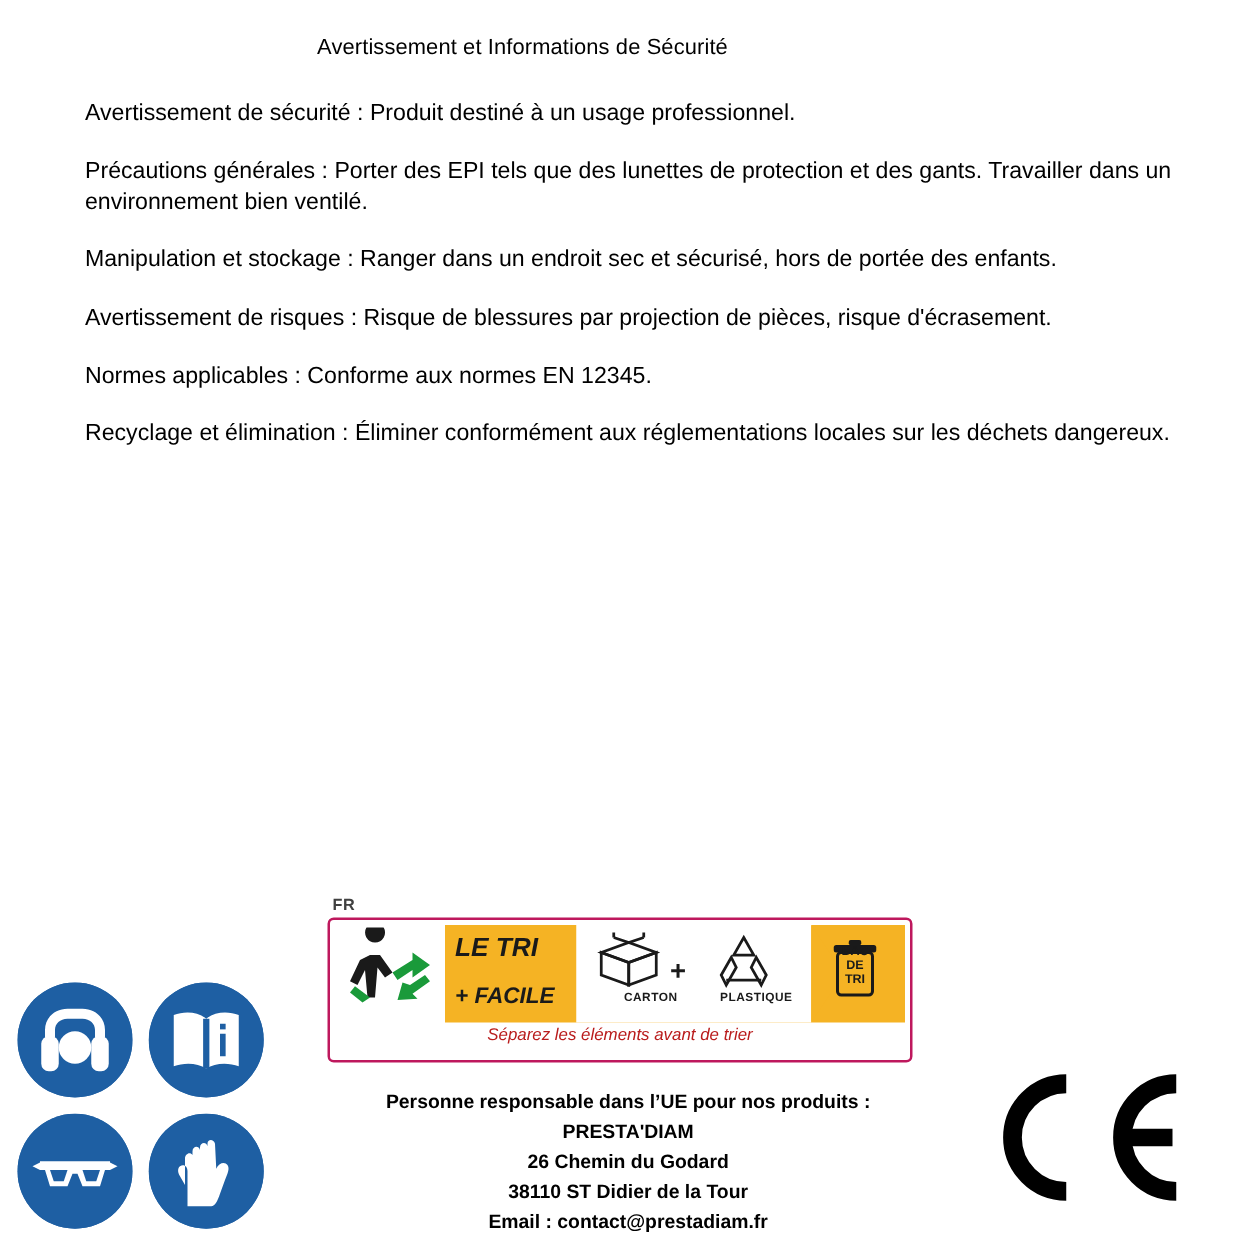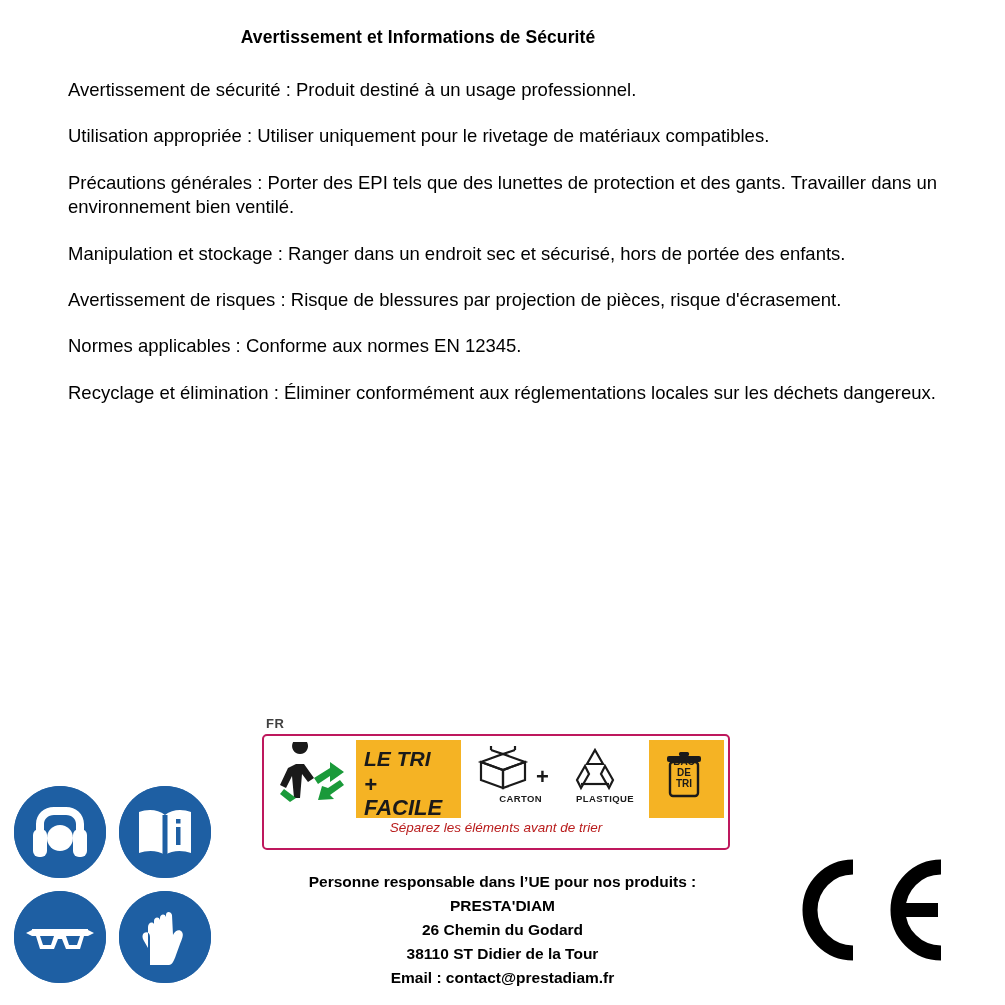--- a/index.html
+++ b/index.html
@@ -20,21 +20,21 @@
     width: 1005px;
     height: 1005px;
   }
   .doc-title {
     position: absolute;
     top: 27px;
     left: 0;
     width: 836px;
     text-align: center;
     font-size: 17.5px;
-    font-weight: bold;
+    font-weight: normal;
     letter-spacing: 0.1px;
   }
   .body-block {
     position: absolute;
     top: 78px;
     left: 68px;
     width: 880px;
   }
   .para {
     font-size: 18.5px;
@@ -135,21 +135,21 @@
     position: absolute;
     left: 100px;
     top: 12px;
     width: 96px;
     color: #1a1a1a;
     font-weight: bold;
     font-style: italic;
     line-height: 1.05;
   }
   .tri-text-main .l1 { font-size: 21px; display: block; }
-  .tri-text-main .l2 { font-size: 22px; display: block; margin-top: 3px; }
+  .tri-text-main .l2 { font-size: 18px; display: block; margin-top: 17px; }
   .tri-icon-block {
     position: absolute;
     top: 8px;
     width: 78px;
     text-align: right;
   }
   .tri-icon-block.carton { left: 200px; }
   .tri-icon-block.plastique { left: 292px; }
   .tri-icon-block svg { display: block; margin: 0 auto; }
   .tri-icon-caption {
@@ -221,21 +221,20 @@
 </style>
 </head>
 <body>
 
 <div class="page">
 
   <div class="doc-title">Avertissement et Informations de Sécurité</div>
 
   <div class="body-block">
     <p class="para">Avertissement de sécurité : Produit destiné à un usage professionnel.</p>
-    <p class="para">Utilisation appropriée : Utiliser uniquement pour le rivetage de matériaux compatibles.</p>
     <p class="para">Précautions générales : Porter des EPI tels que des lunettes de protection et des gants. Travailler dans un environnement bien ventilé.</p>
     <p class="para">Manipulation et stockage : Ranger dans un endroit sec et sécurisé, hors de portée des enfants.</p>
     <p class="para">Avertissement de risques : Risque de blessures par projection de pièces, risque d'écrasement.</p>
     <p class="para">Normes applicables : Conforme aux normes EN 12345.</p>
     <p class="para">Recyclage et élimination : Éliminer conformément aux réglementations locales sur les déchets dangereux.</p>
   </div>
 
   <div class="picto-grid">
 
     <div class="picto p1">

